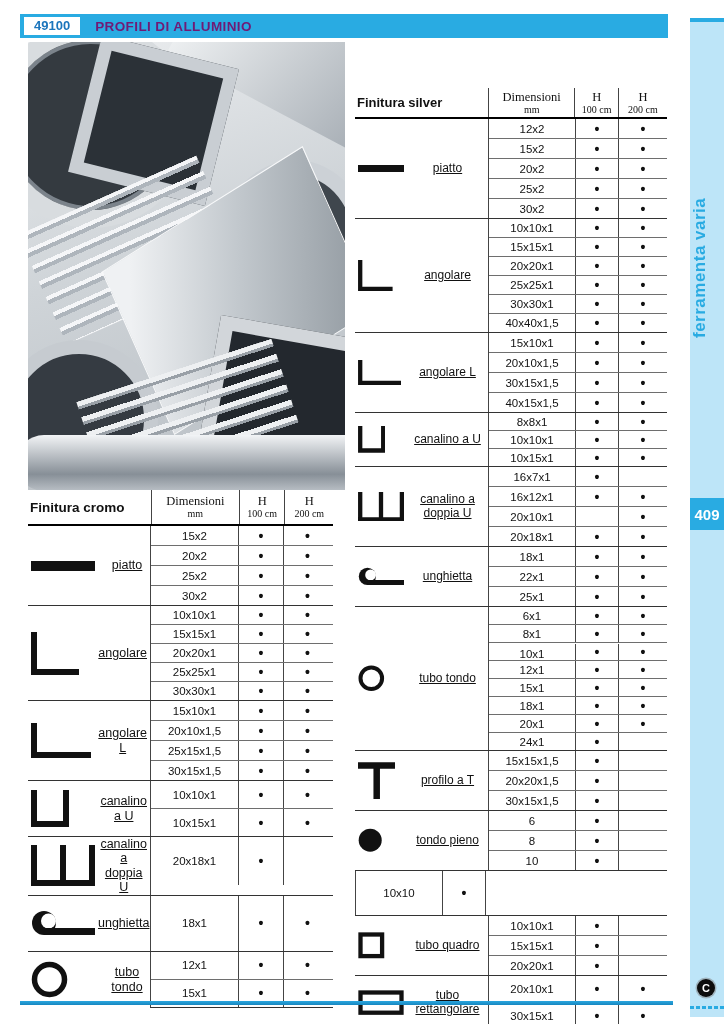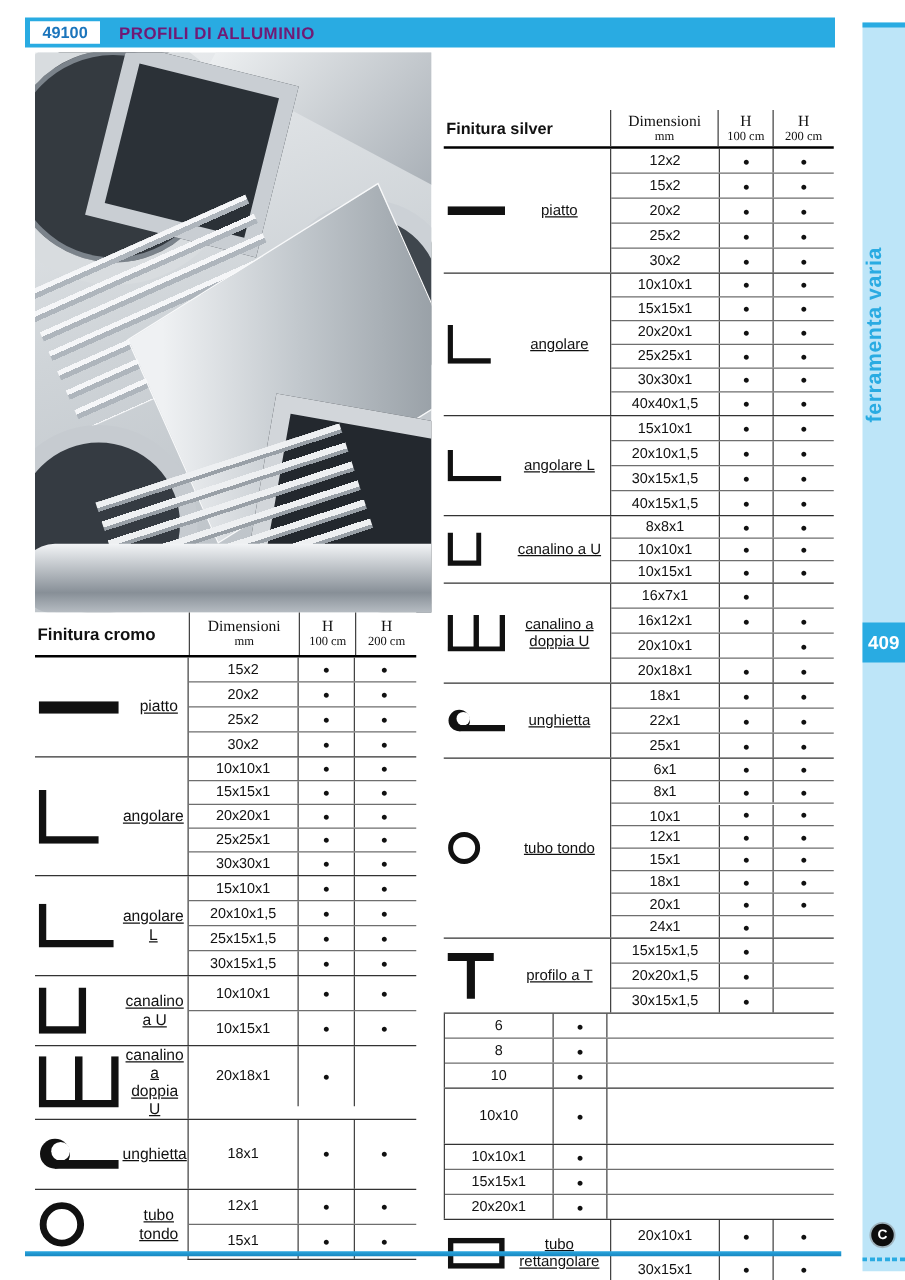--- a/index.html
+++ b/index.html
@@ -596,20 +596,28 @@
               <div class="c-h c-h2"></div>
             </div>
             <div class="trow" style="height: 19px;">
               <div class="c-dim">30x15x1,5</div>
               <div class="c-h">•</div>
               <div class="c-h c-h2"></div>
             </div>
           </div>
         </div>
         <div class="tgroup">
+          <div class="glabel">
+            <span class="gicon">
+              <svg width="24.5" height="24.5">
+                <circle cx="12.2" cy="12.2" r="11.5" fill="#111"></circle>
+              </svg>
+            </span>
+            <span class="gname">tondo pieno</span>
+          </div>
           <div class="grows">
             <div class="trow" style="height: 19px;">
               <div class="c-dim">6</div>
               <div class="c-h">•</div>
               <div class="c-h c-h2"></div>
             </div>
             <div class="trow" style="height: 19px;">
               <div class="c-dim">8</div>
               <div class="c-h">•</div>
               <div class="c-h c-h2"></div>
@@ -624,20 +632,28 @@
         <div class="tgroup">
           <div class="grows">
             <div class="trow" style="height: 44px;">
               <div class="c-dim">10x10</div>
               <div class="c-h">•</div>
               <div class="c-h c-h2"></div>
             </div>
           </div>
         </div>
         <div class="tgroup">
+          <div class="glabel">
+            <span class="gicon">
+              <svg width="26.6" height="26.6">
+                <rect x="2.5" y="2.5" width="21.6" height="21.6" fill="none" stroke="#111" stroke-width="4.3"></rect>
+              </svg>
+            </span>
+            <span class="gname">tubo quadro</span>
+          </div>
           <div class="grows">
             <div class="trow" style="height: 19px;">
               <div class="c-dim">10x10x1</div>
               <div class="c-h">•</div>
               <div class="c-h c-h2"></div>
             </div>
             <div class="trow" style="height: 19px;">
               <div class="c-dim">15x15x1</div>
               <div class="c-h">•</div>
               <div class="c-h c-h2"></div>

